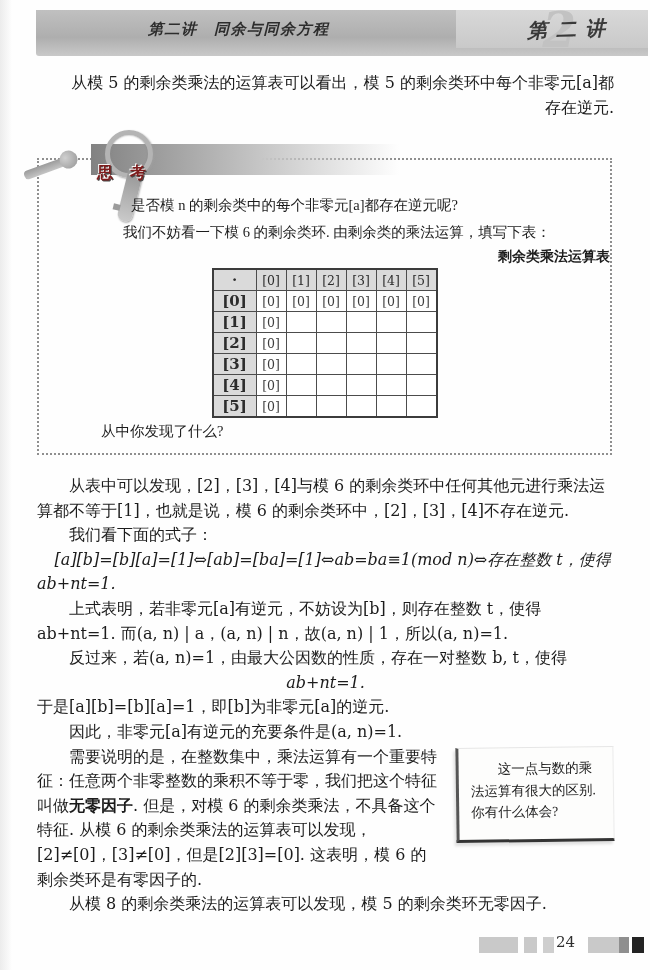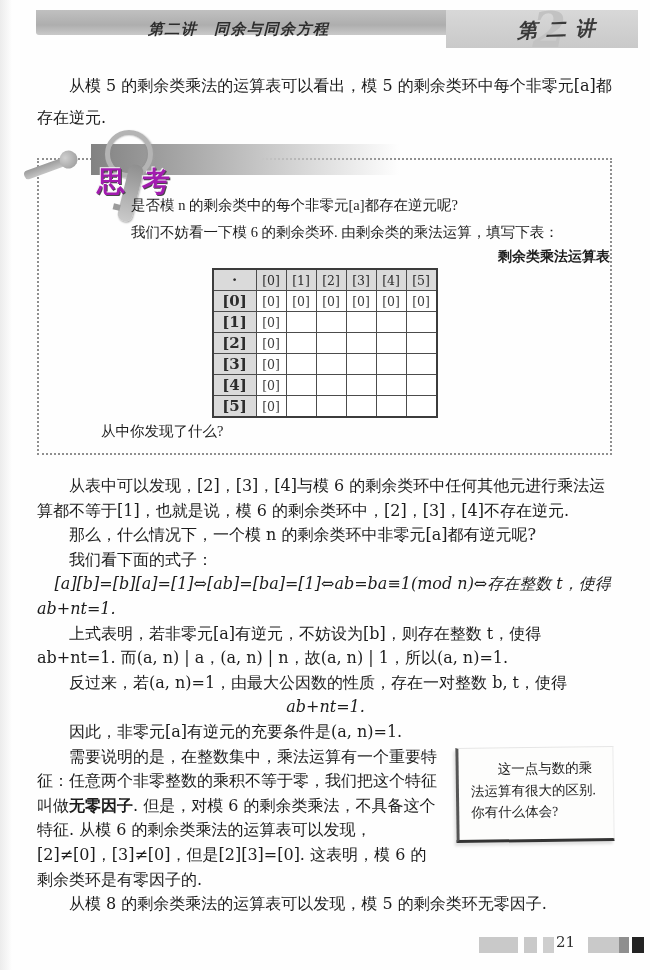--- a/index.html
+++ b/index.html
@@ -5,64 +5,64 @@
   html,body { margin:0; padding:0; }
   body {
     width:650px; height:970px; position:relative; overflow:hidden;
     background:#fefefe; color:#1c1c1c;
     font-family:"DejaVu Serif","Liberation Serif",serif;
   }
   .page-edge { position:absolute; left:0; top:0; bottom:0; width:12px;
     background:linear-gradient(90deg,#ececec,rgba(255,255,255,0)); }
 
   
-  .header-bar { position:absolute; left:36px; top:10px; right:12px; height:25px;
+  .header-bar { position:absolute; left:36px; top:10px; right:2px; height:46px;
     background:linear-gradient(180deg,#c0c0c0,#aeaeae 60%,#c9c9c9);
     border-bottom-left-radius:3px; }
   .header-title { position:absolute; left:112px; top:10px;
     font-family:"Liberation Sans",sans-serif; font-style:italic; font-weight:bold;
     font-size:15px; color:#2d2d2d; letter-spacing:1.5px; }
   .header-corner { position:absolute; right:0; top:0; width:192px; height:38px;
     background:linear-gradient(180deg,#d8d8d8,#c9c9c9); }
   .corner-number { position:absolute; right:72px; top:-8px; font-size:48px;
     font-style:italic; font-weight:bold; color:#c2c2c2; }
   .corner-label { position:absolute; right:34px; top:6px; font-size:20px;
     font-style:italic; font-weight:bold; color:#3a3a3a; letter-spacing:9px;
     transform:rotate(-2deg); }
 
   
   .intro { position:absolute; left:37px; top:70px; width:577px;
-    font-size:16px; line-height:32px; text-indent:2em; }
+    font-size:16px; line-height:25px; text-indent:2em;text-align:right; }
 
   
   .think-box { position:absolute; left:37px; top:158px; width:571px; height:293px;
     border:2px dotted #8f8f8f; }
   .think-banner { position:absolute; left:52px; top:-16px; width:308px; height:31px;
     background:linear-gradient(90deg,#828282,#c6c6c6 55%,rgba(224,224,224,0)); }
-  .think-label { position:absolute; left:58px; top:3px; font-size:28px; font-weight:bold;
-    letter-spacing:17px; color:#a21caf;
+  .think-label { position:absolute; left:58px; top:3px; font-size:16px; font-weight:bold;
+    letter-spacing:17px; color:#7f1d1d;
     text-shadow:-1px -1px 0 #f5f5f5, 1px 1px 0 #4a4a4a; }
   .key-ring { position:absolute; left:66px; top:-30px; width:38px; height:38px;
     border:5px solid #b4b4b4; border-radius:50%;
     box-shadow:inset 0 0 2px #8a8a8a, 1px 1px 2px #9f9f9f; }
   .key-shaft { position:absolute; left:84px; top:4px; width:15px; height:58px;
     background:linear-gradient(180deg,#8f8f8f,#cacaca); border-radius:7px;
     transform:rotate(14deg); box-shadow:1px 1px 2px #ababab; }
   .key-shaft::after { content:""; position:absolute; left:-6px; bottom:9px;
     width:7px; height:6px; background:#9c9c9c; }
   .key-small { position:absolute; left:-16px; top:-4px; width:56px; height:22px;
     transform:rotate(-20deg); }
   .key-small .bar { position:absolute; left:0; top:6px; width:42px; height:9px;
     background:linear-gradient(180deg,#9b9b9b,#c5c5c5); border-radius:4px; }
   .key-small .head { position:absolute; right:0; top:1px; width:18px; height:18px;
     background:radial-gradient(circle at 35% 35%, #d0d0d0,#949494); border-radius:50%; }
 
   .kai { font-family:"Liberation Serif","DejaVu Serif",serif; }
   .tb-line1 { position:absolute; left:92px; top:36px; font-size:14.5px; }
-  .tb-line2 { position:absolute; left:92px; top:63px; font-size:14.5px;text-align:center; }
+  .tb-line2 { position:absolute; left:84px; top:63px; font-size:14.5px;text-align:center; }
   .tb-title { position:absolute; left:0; top:88px; width:100%; text-align:right;
     font-family:"Liberation Sans",sans-serif; font-weight:bold; font-size:14px; }
   .tb-question { position:absolute; left:62px; top:262px; font-size:14.5px; }
 
   .mul-table { position:absolute; left:50%; top:108px; transform:translateX(-50%);
     border-collapse:collapse; font-size:12.5px; border:2px solid #3c3c3c;
     background:#fff; }
   .mul-table td { border:1px solid #4c4c4c; width:29px; height:20px;
     text-align:center; padding:0; color:#3e3e3e; }
   .mul-table td.hd { background:#dadada; color:#2c2c2c; }
@@ -192,35 +192,35 @@
       <td></td>
     </tr>
   </tbody>
     </table>
 
   <div class="tb-question kai">从中你发现了什么?</div>
 </div>
 
 <div class="body-text">
   <p>从表中可以发现，[2]，[3]，[4]与模 6 的剩余类环中任何其他元进行乘法运算都不等于[1]，也就是说，模 6 的剩余类环中，[2]，[3]，[4]不存在逆元.</p>
-  <p>那么，什么情况下，一个模 n 的剩余类环中非零元[a]都有逆元呢?</p>
   <p>我们看下面的式子：</p>
   <p class="half-indent math"><span>[a][b]=[b][a]=[1]⇔[ab]=[ba]=[1]⇔ab=ba≡1(mod n)⇔存在整数 t，使得</span><br><span>ab+nt=1.</span></p>
   <p>上式表明，若非零元[a]有逆元，不妨设为[b]，则存在整数 t，使得 ab+nt=1. 而(a, n) | a，(a, n) | n，故(a, n) | 1，所以(a, n)=1.</p>
   <p>反过来，若(a, n)=1，由最大公因数的性质，存在一对整数 b, t，使得</p>
   <p class="formula-center math">ab+nt=1.</p>
+  <p class="flush">于是[a][b]=[b][a]=1，即[b]为非零元[a]的逆元.</p>
   <p>因此，非零元[a]有逆元的充要条件是(a, n)=1.</p>
 
   <div class="side-note kai">
     <span>这一点与数的乘法运算有很大的区别. 你有什么体会?</span>
   </div>
 
   <p><span>需要说明的是，在整数集中，乘法运算有一个重要特征：任意两个非零整数的乘积不等于零，我们把这个特征叫做</span><span class="bold">无零因子</span><span>. 但是，对模 6 的剩余类乘法，不具备这个特征. 从模 6 的剩余类乘法的运算表可以发现，[2]≠[0]，[3]≠[0]，但是[2][3]=[0]. 这表明，模 6 的剩余类环是有零因子的.</span></p>
   <p>从模 8 的剩余类乘法的运算表可以发现，模 5 的剩余类环无零因子.</p>
 </div>
 
 <div class="f-block fb1"></div>
 <div class="f-block fb2"></div>
 <div class="f-block fb3"></div>
-<div class="page-num">21</div>
+<div class="page-num">24</div>
 <div class="f-block fb4"></div>
 <div class="f-block fb5"></div>
 <div class="f-block fb6"></div>
 
 </body></html>

